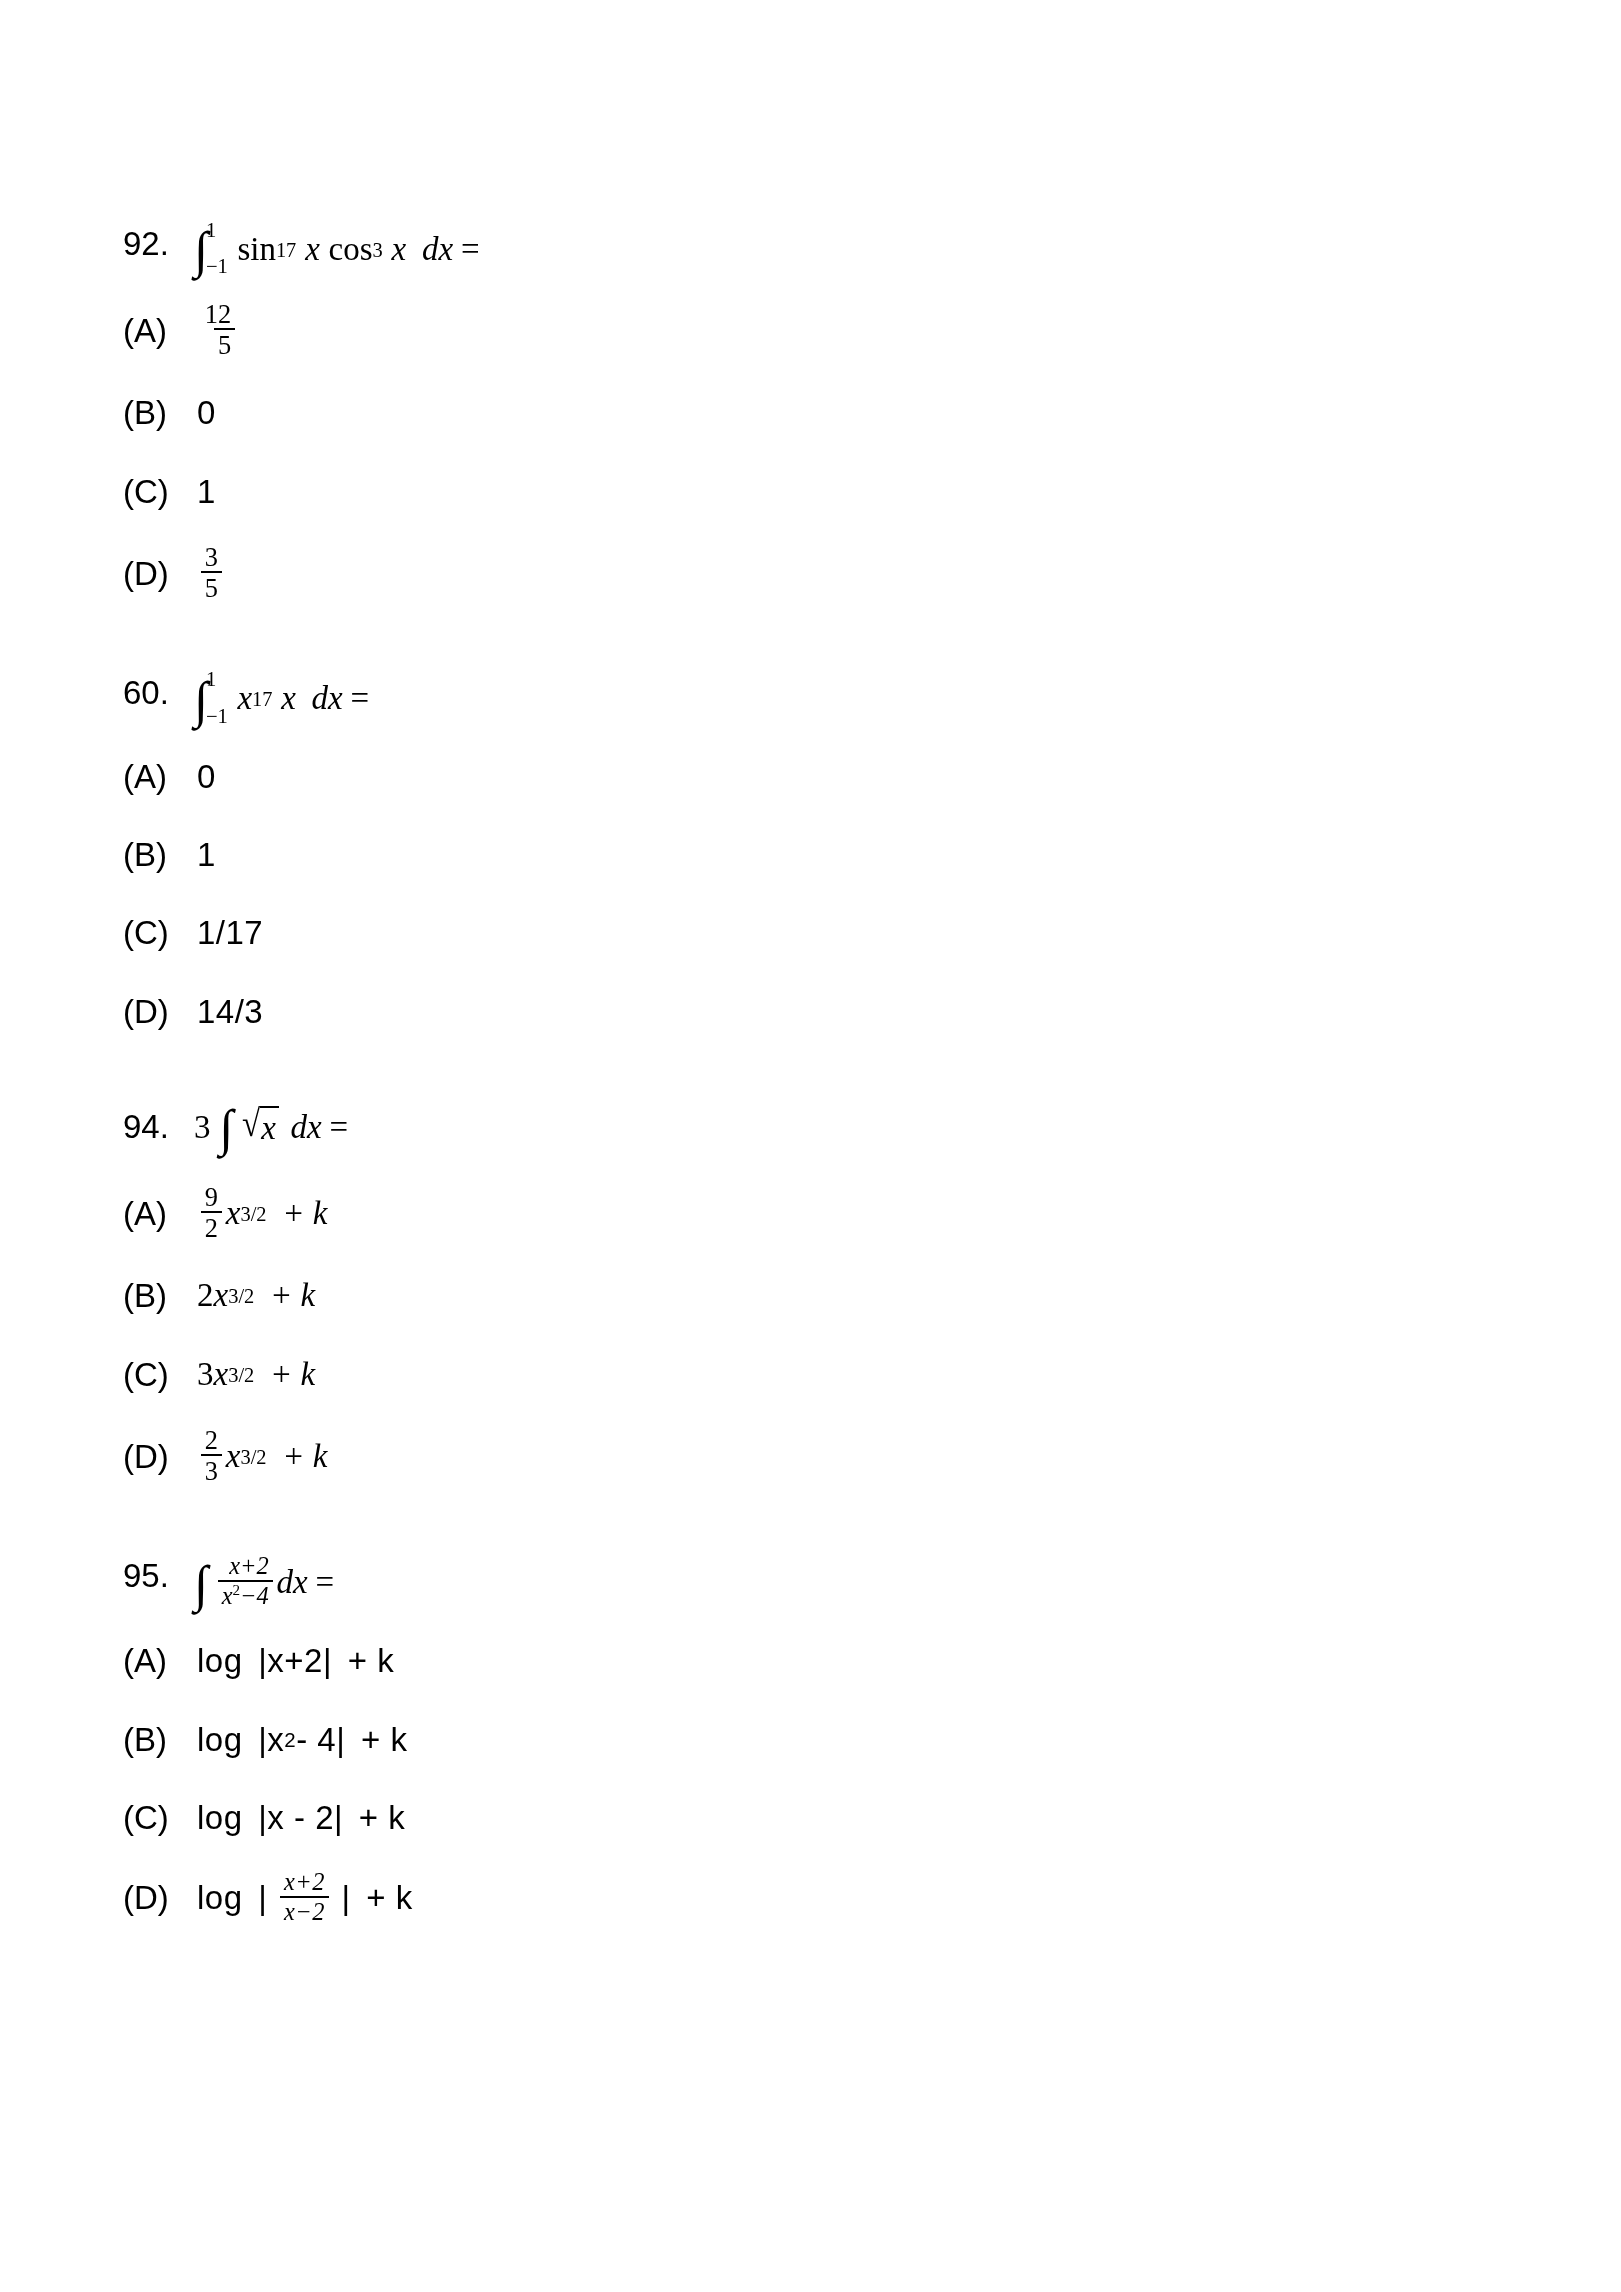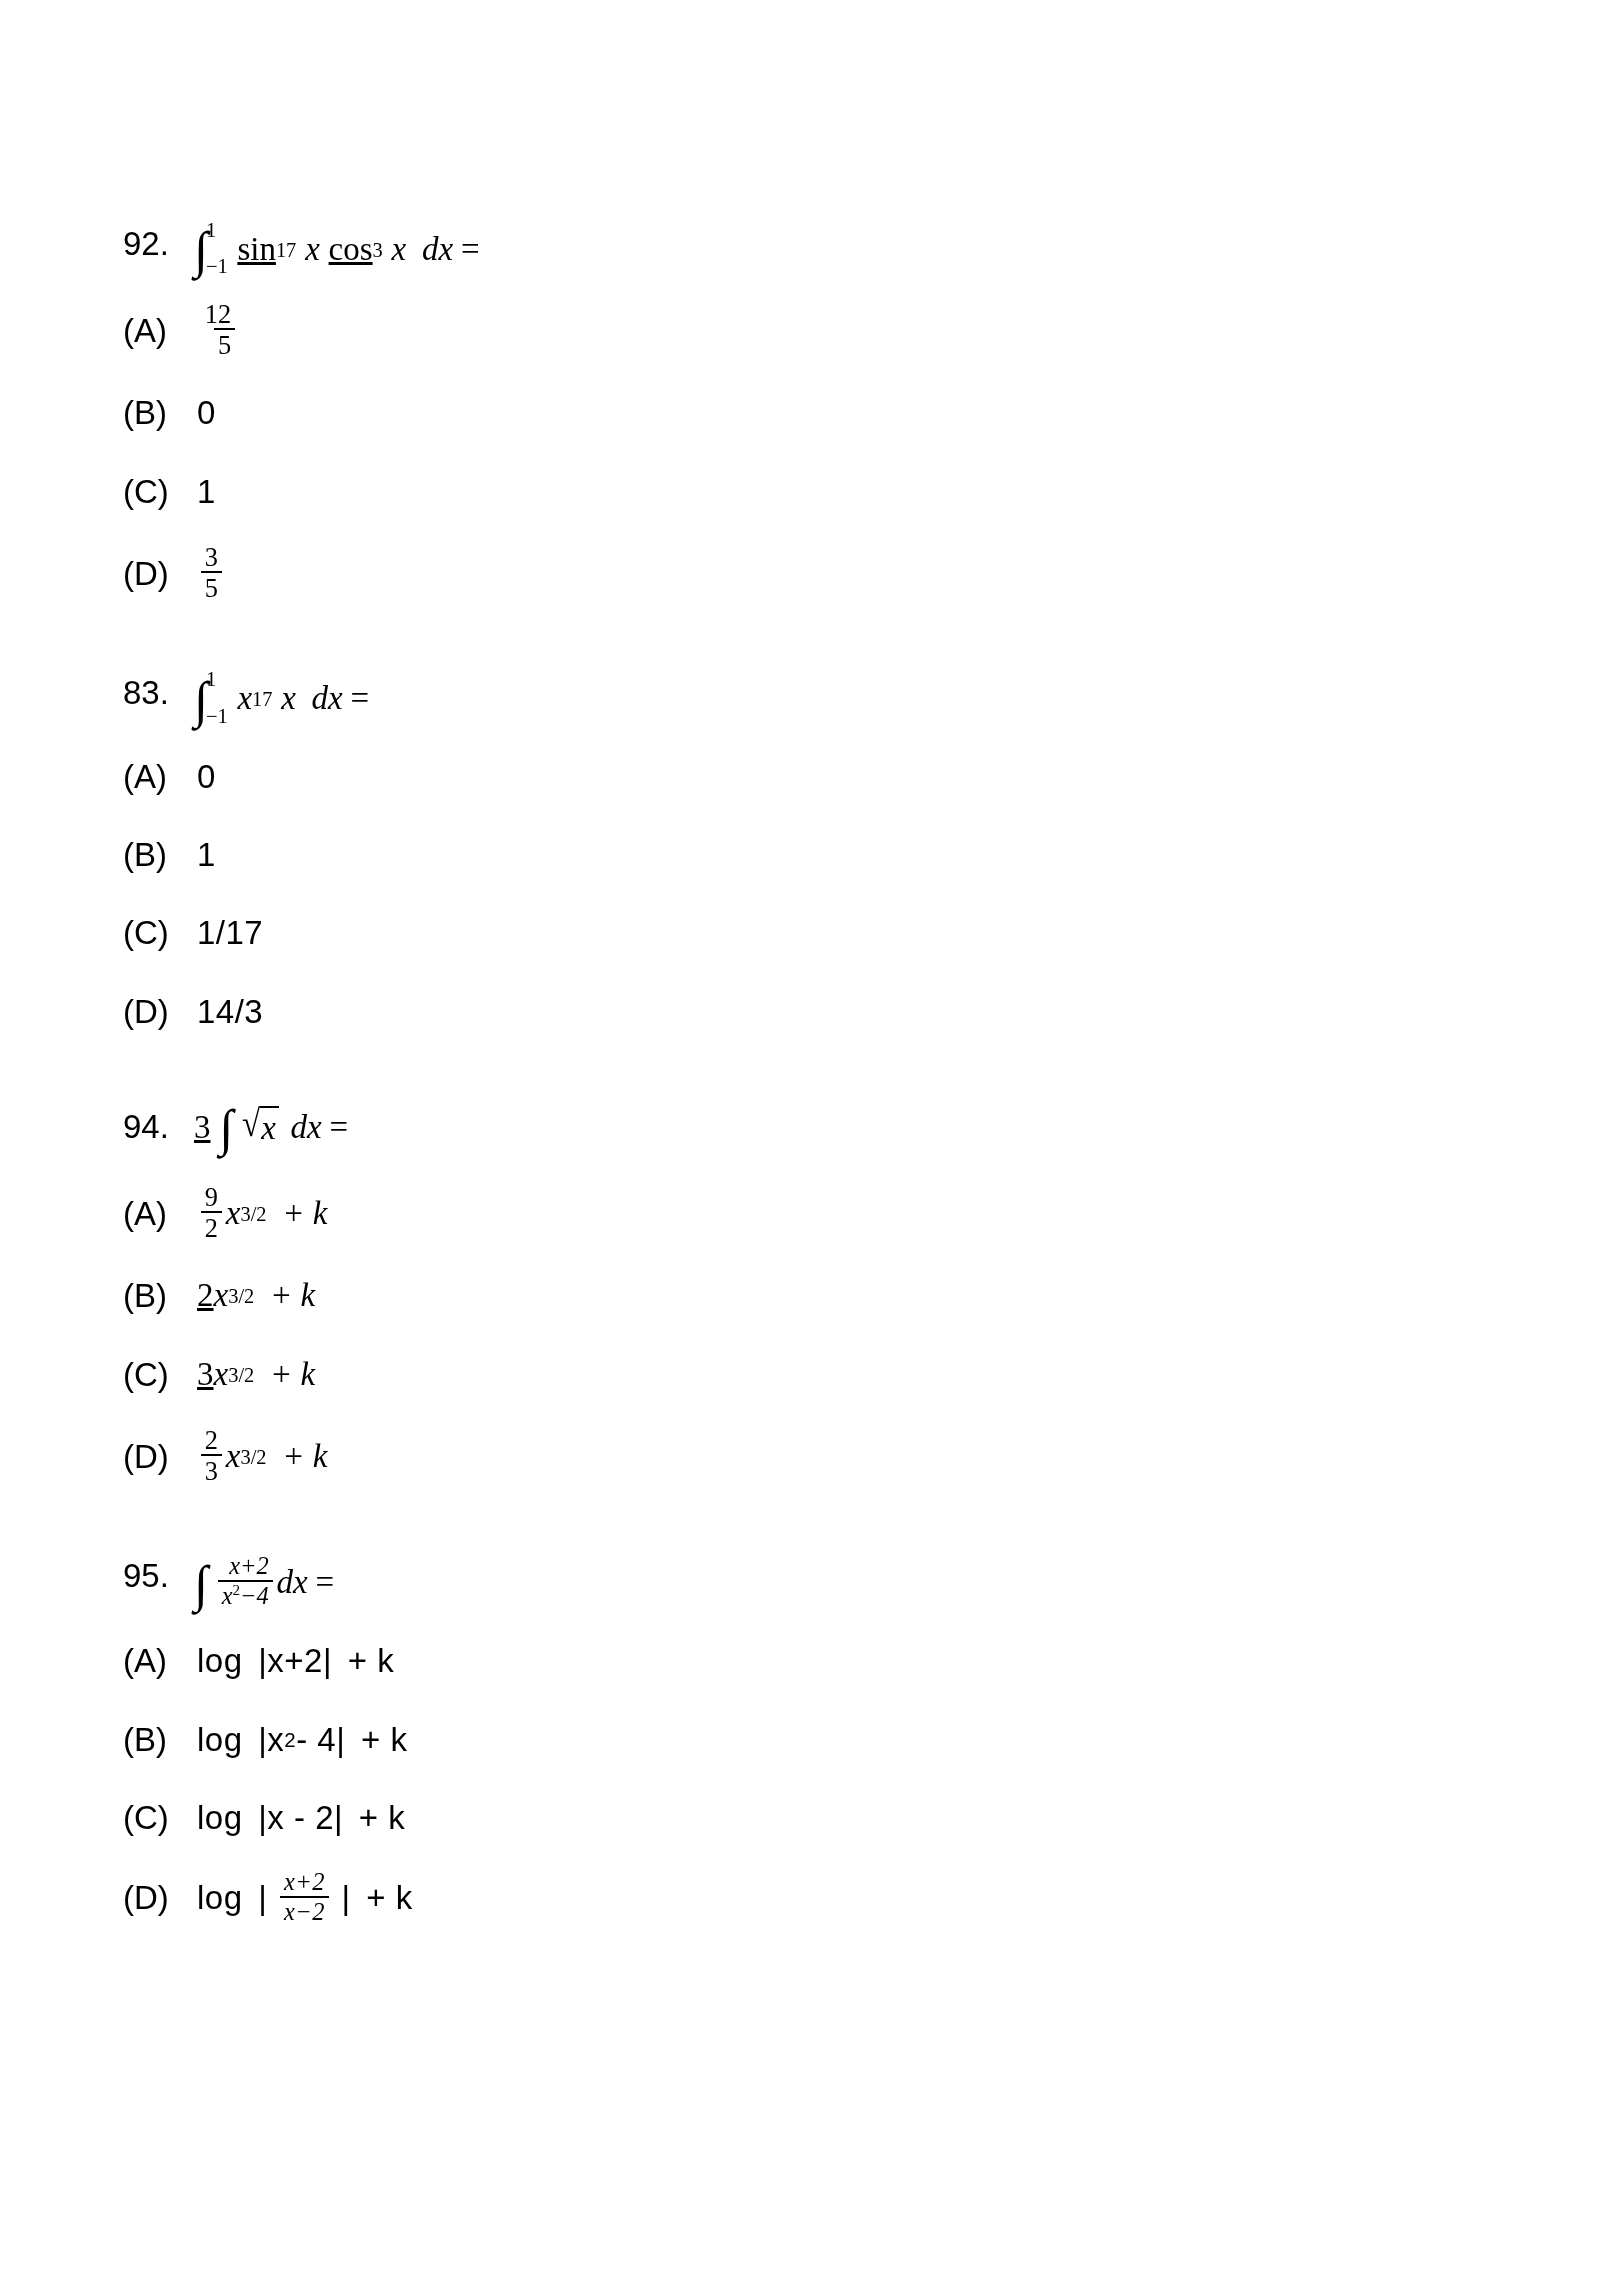--- a/index.html
+++ b/index.html
@@ -87,21 +87,21 @@
     line-height: 1.2;
     display: flex;
     align-items: center;
     white-space: nowrap;
   }
   .optbody.serif { font-family: "Liberation Serif", serif; }
   .optbody.sans  { font-family: "Liberation Sans", sans-serif; letter-spacing: 0.5px; }
 
   
   .mi { font-style: italic; }
-  .mr { font-style: normal; text-decoration: underline; }
+  .mr { font-style: normal; }
 
   .sup {
     font-size: 0.62em;
     vertical-align: super;
     line-height: 0;
     font-style: normal;
   }
 
   .sup-sans {
     font-size: 0.62em;
@@ -255,21 +255,21 @@
           <span class="frac">
             <span class="num">3</span>
             <span class="den">5</span>
           </span>
         </span>
       </div>
     </div>
 
     <div class="qblock">
       <div class="qline">
-        <span class="qnum">83.</span>
+        <span class="qnum">60.</span>
         <span class="qbody">
           <span class="intg">
             <span class="intsym">∫</span>
             <span class="intlim">
               <span class="hi">1</span>
               <span class="lo">−1</span>
               <span class="intlim-spacer"></span>
             </span>
           </span>
           <span class="mi">x</span>

